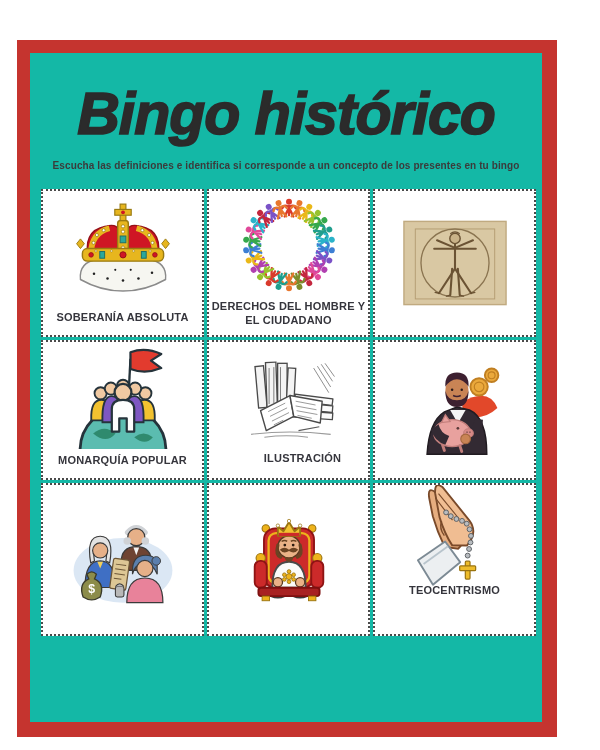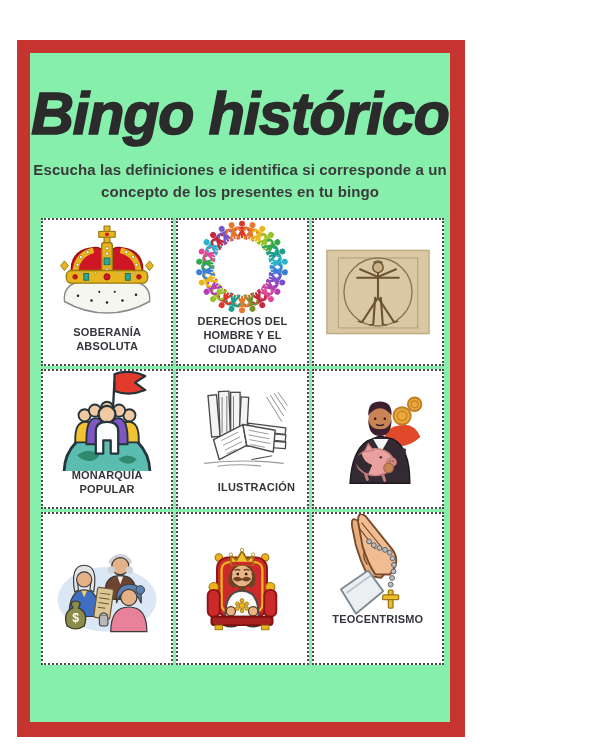--- a/index.html
+++ b/index.html
@@ -2,31 +2,31 @@
 <html style="--frame: #c5342f; --title: #2b2b2b; --subtitle: #3b3b3b; --label: #35353c; --cellborder: #4a4a4a;"><head>
 <meta charset="utf-8">
 <style>
   :root{
     --frame:#c5342f; --title:#2b2b2b; --subtitle:#3b3b3b; --label:#35353c; --cellborder:#4a4a4a;
   }
   *{margin:0;padding:0;box-sizing:border-box;}
   html,body{background:#ffffff;}
   body{width:600px;height:750px;position:relative;font-family:"Liberation Sans",sans-serif;overflow:hidden;}
   .sheet{position:absolute;inset:0;background:#fff;}
-  .frame{position:absolute;left:17px;top:40px;width:448px;height:697px;
-         border-style:solid;border-color:var(--frame);border-width:13px 15px 15px 13px;background:#86efac;}
+  .frame{position:absolute;left:17px;top:40px;width:540px;height:697px;
+         border-style:solid;border-color:var(--frame);border-width:13px 15px 15px 13px;background:#14b8a6;}
   .inner{width:100%;height:100%;padding-top:32px;}
   h1.title{
     text-align:center;color:var(--title);font-style:italic;font-weight:bold;
     font-size:59px;line-height:1;letter-spacing:-1px;-webkit-text-stroke:1.7px var(--title);
     font-family:"Liberation Sans",sans-serif;
   }
   p.subtitle{
     max-width:500px;margin:15px auto 0;text-align:center;color:var(--subtitle);
-    font-size:15px;font-weight:bold;line-height:1.45;letter-spacing:0.1px;
+    font-size:10px;font-weight:bold;line-height:1.45;letter-spacing:0.1px;
   }
   .grid{
     margin:15px 6px 0 11px;display:grid;grid-template-columns:repeat(3,1fr);
     grid-template-rows:148px 140px 153px;gap:3px;
   }
   .cell{
     border:2px dotted var(--cellborder);display:flex;flex-direction:column;
     align-items:center;justify-content:flex-end;overflow:hidden;background:#fff;
   }
   .imgwrap{flex:1;display:flex;align-items:center;justify-content:center;width:100%;min-height:0;}

